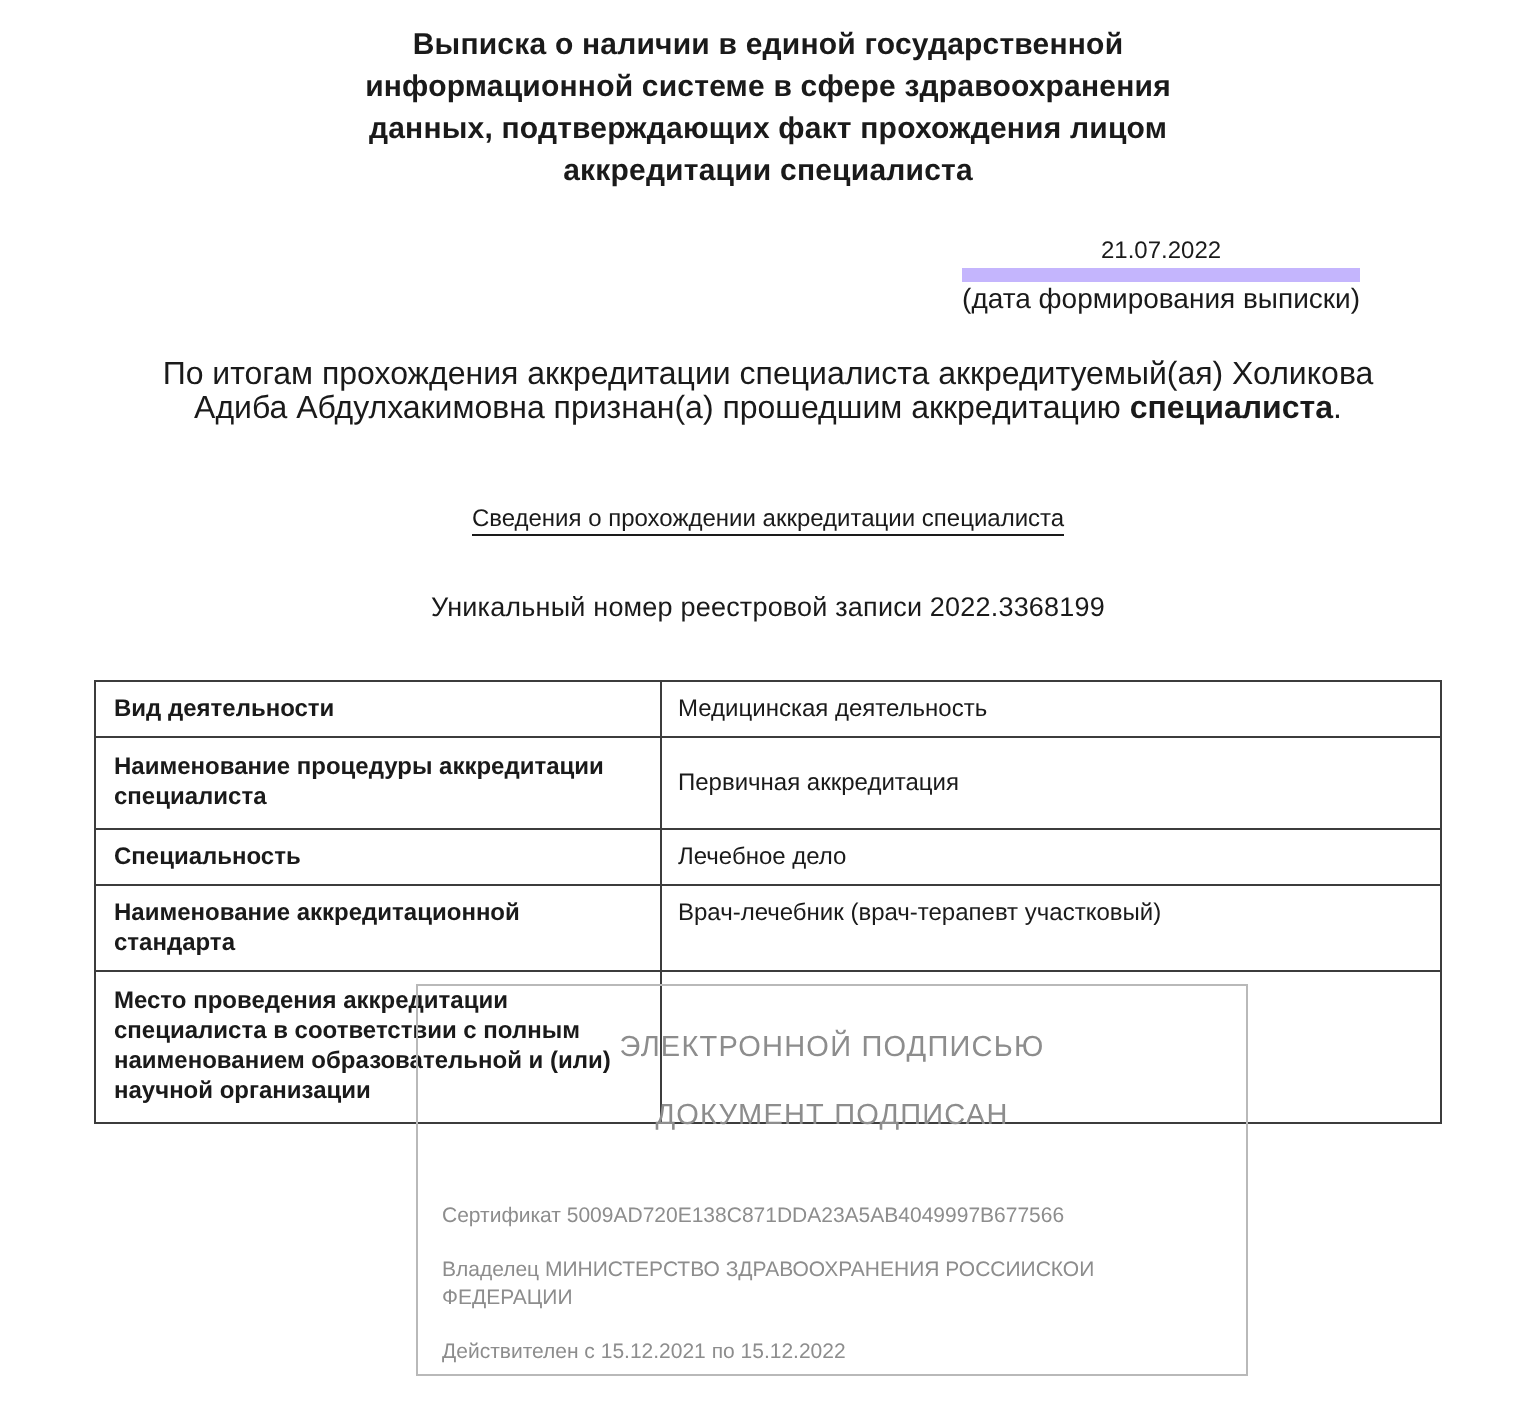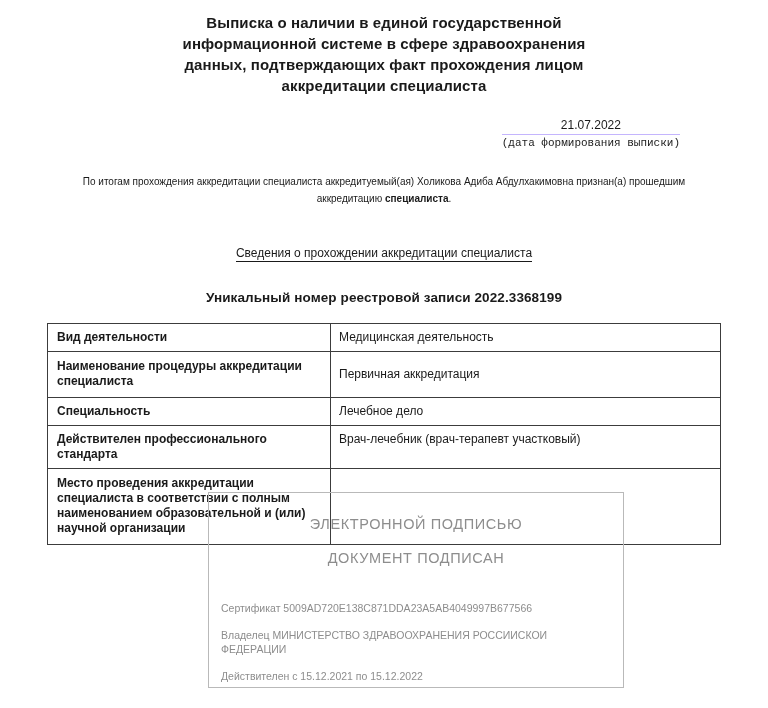--- a/index.html
+++ b/index.html
@@ -41,36 +41,35 @@
     padding-right: 88px;
     display: flex;
     justify-content: flex-end;
   }
   .date-inner {
     text-align: center;
     font-size: 12px;
     line-height: 15px;
   }
   .date-value {
-    border-bottom: 1px solid #c4b5fd;
+    border-bottom: 7px solid #c4b5fd;
     padding: 0 42px 1px 42px;
     display: block;
   }
   .date-caption {
     display: block;
     padding-top: 1px;
-    font-size: 11px;
-    font-family: Liberation Mono, monospace;
+    font-size: 14px;
   }
 
   
   .statement {
     margin: 0;
     padding: 22px 64px 0 64px;
-    font-size: 10px;
+    font-size: 16px;
     line-height: 17px;
     text-align: center;
   }
   .statement b {
     font-weight: bold;
   }
 
   
   .section-heading {
     margin: 14px;
@@ -78,25 +77,25 @@
     text-align: center;
     font-size: 12px;
     font-weight: normal;
   }
   .section-heading span {
     border-bottom: 1px solid #1a1a1a;
     padding-bottom: 1px;
   }
 
   .registry-line {
-    margin: 2px;
+    margin: 13px;
     padding-top: 16px;
     text-align: center;
     font-size: 13.5px;
-    font-weight: bold;
+    font-weight: normal;
     letter-spacing: 0.1px;
   }
 
   
   .table-wrap {
     padding: 16px 47px 0 47px;
   }
   table.info-table {
     width: 674px;
     border-collapse: collapse;
@@ -188,21 +187,21 @@
         </tr>
         <tr class="row-tall">
           <td class="cell-label">Наименование процедуры аккредитации специалиста</td>
           <td class="cell-value align-mid">Первичная аккредитация</td>
         </tr>
         <tr>
           <td class="cell-label">Специальность</td>
           <td class="cell-value">Лечебное дело</td>
         </tr>
         <tr>
-          <td class="cell-label">Действителен профессионального стандарта</td>
+          <td class="cell-label">Наименование аккредитационной стандарта</td>
           <td class="cell-value">Врач-лечебник (врач-терапевт участковый)</td>
         </tr>
         <tr class="row-tall">
           <td class="cell-label">Место проведения аккредитации специалиста в соответствии с полным наименованием образовательной и (или) научной организации</td>
           <td class="cell-value"></td>
         </tr>
       </tbody>
     </table>
   </div>
 

